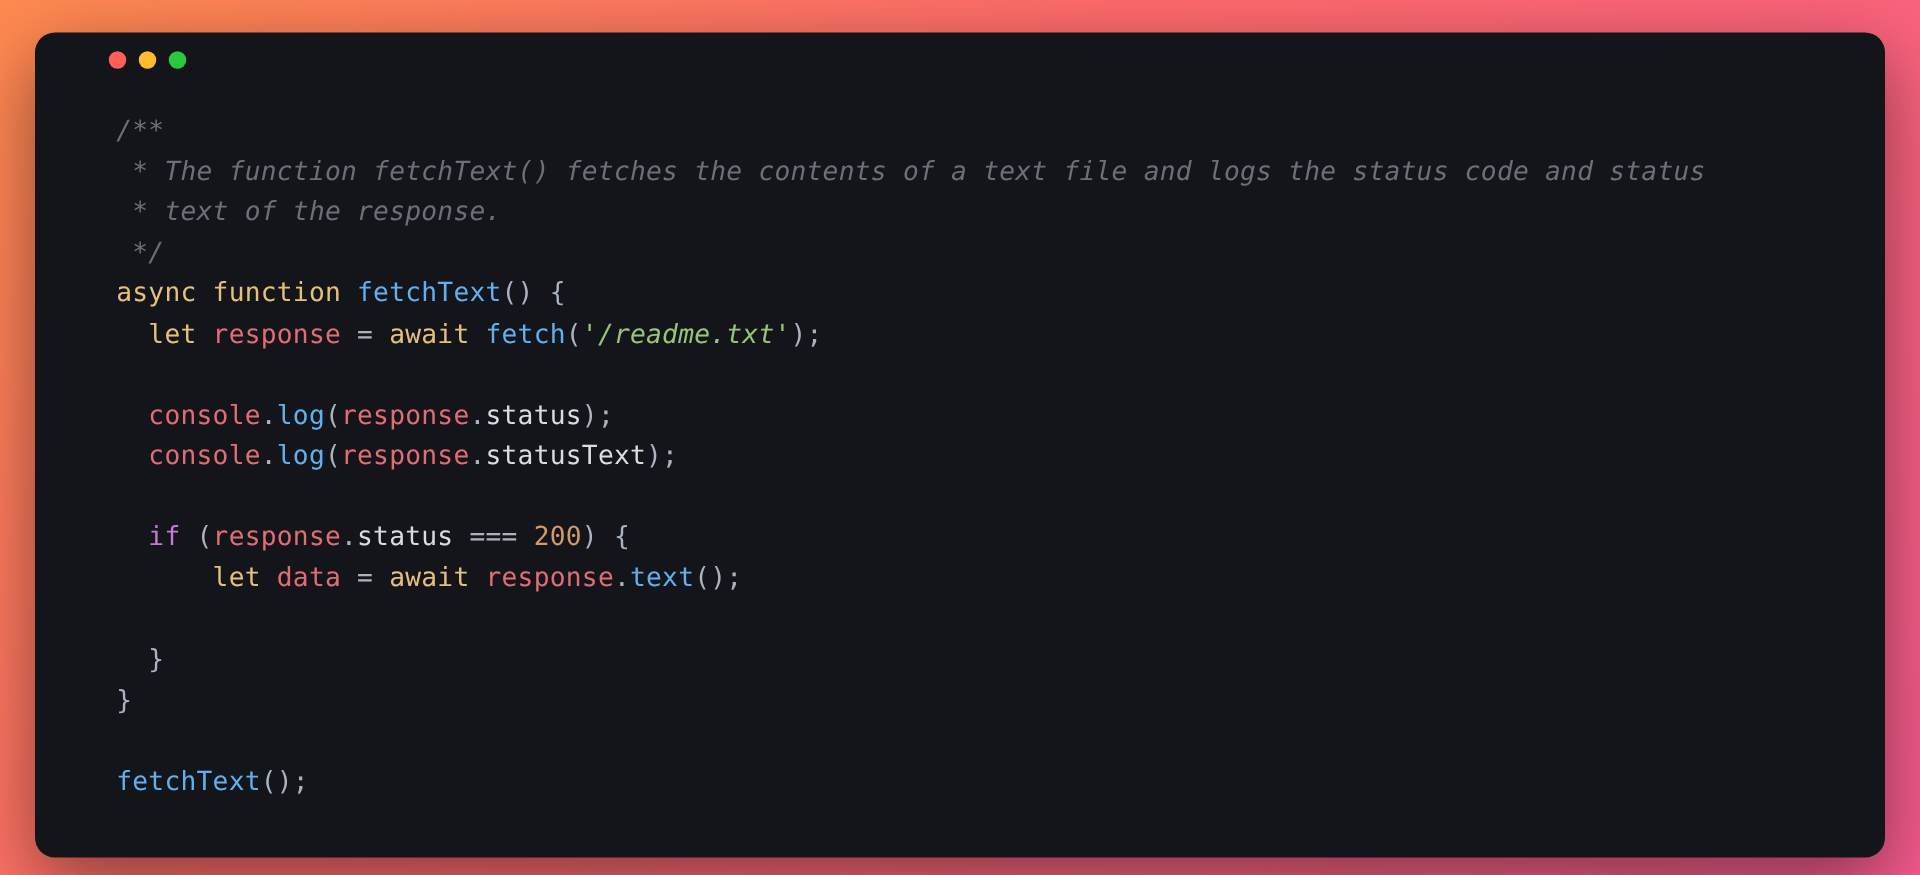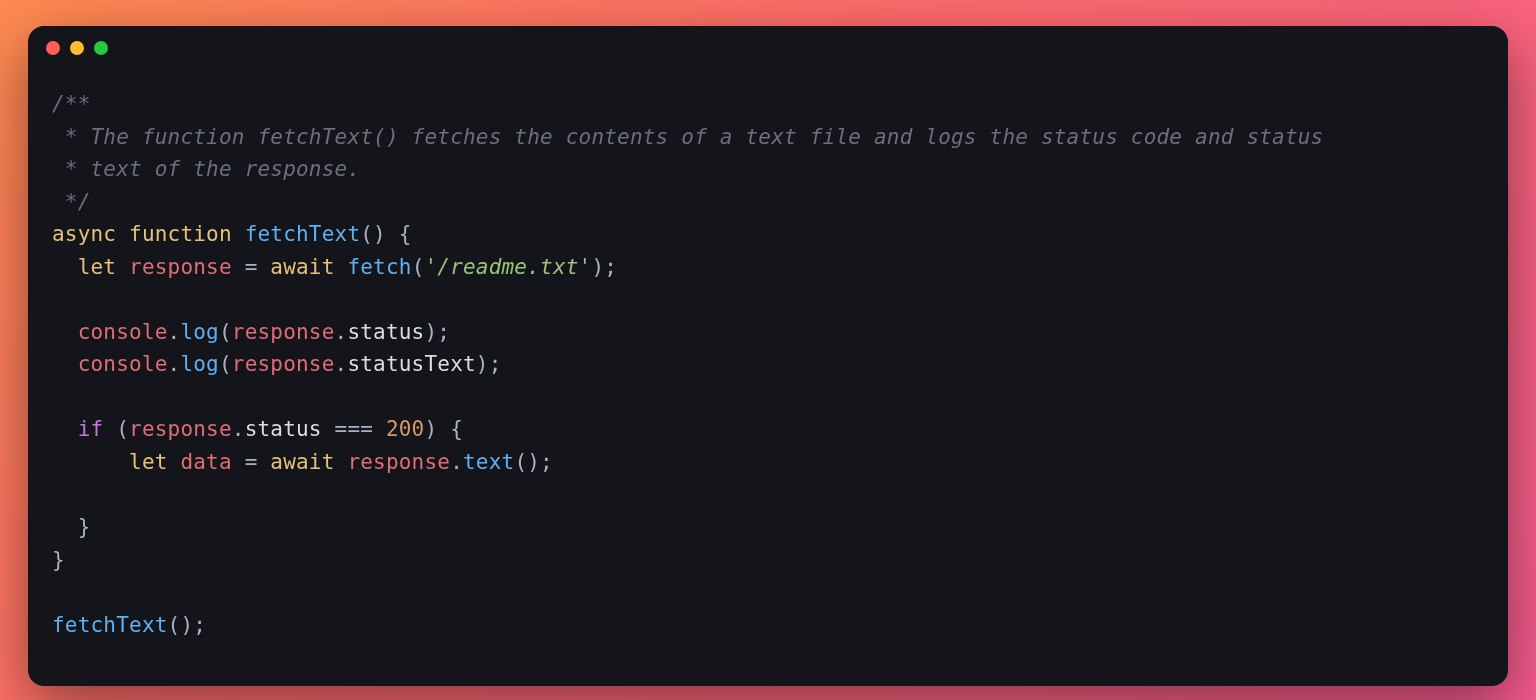--- a/index.html
+++ b/index.html
@@ -14,20 +14,21 @@
   }
   .window {
     width: 100%;
     height: 660px;
     background: #14151a;
     border-radius: 16px;
     box-shadow: 0 20px 60px rgba(0,0,0,0.45);
     overflow: hidden;
     display: flex;
     flex-direction: column;
+    padding-left: 41px;
   }
   .titlebar {
     height: 44px;
     display: flex;
     align-items: center;
     padding: 0 18px;
     gap: 10px;
   }
   .traffic {
     width: 14px;

